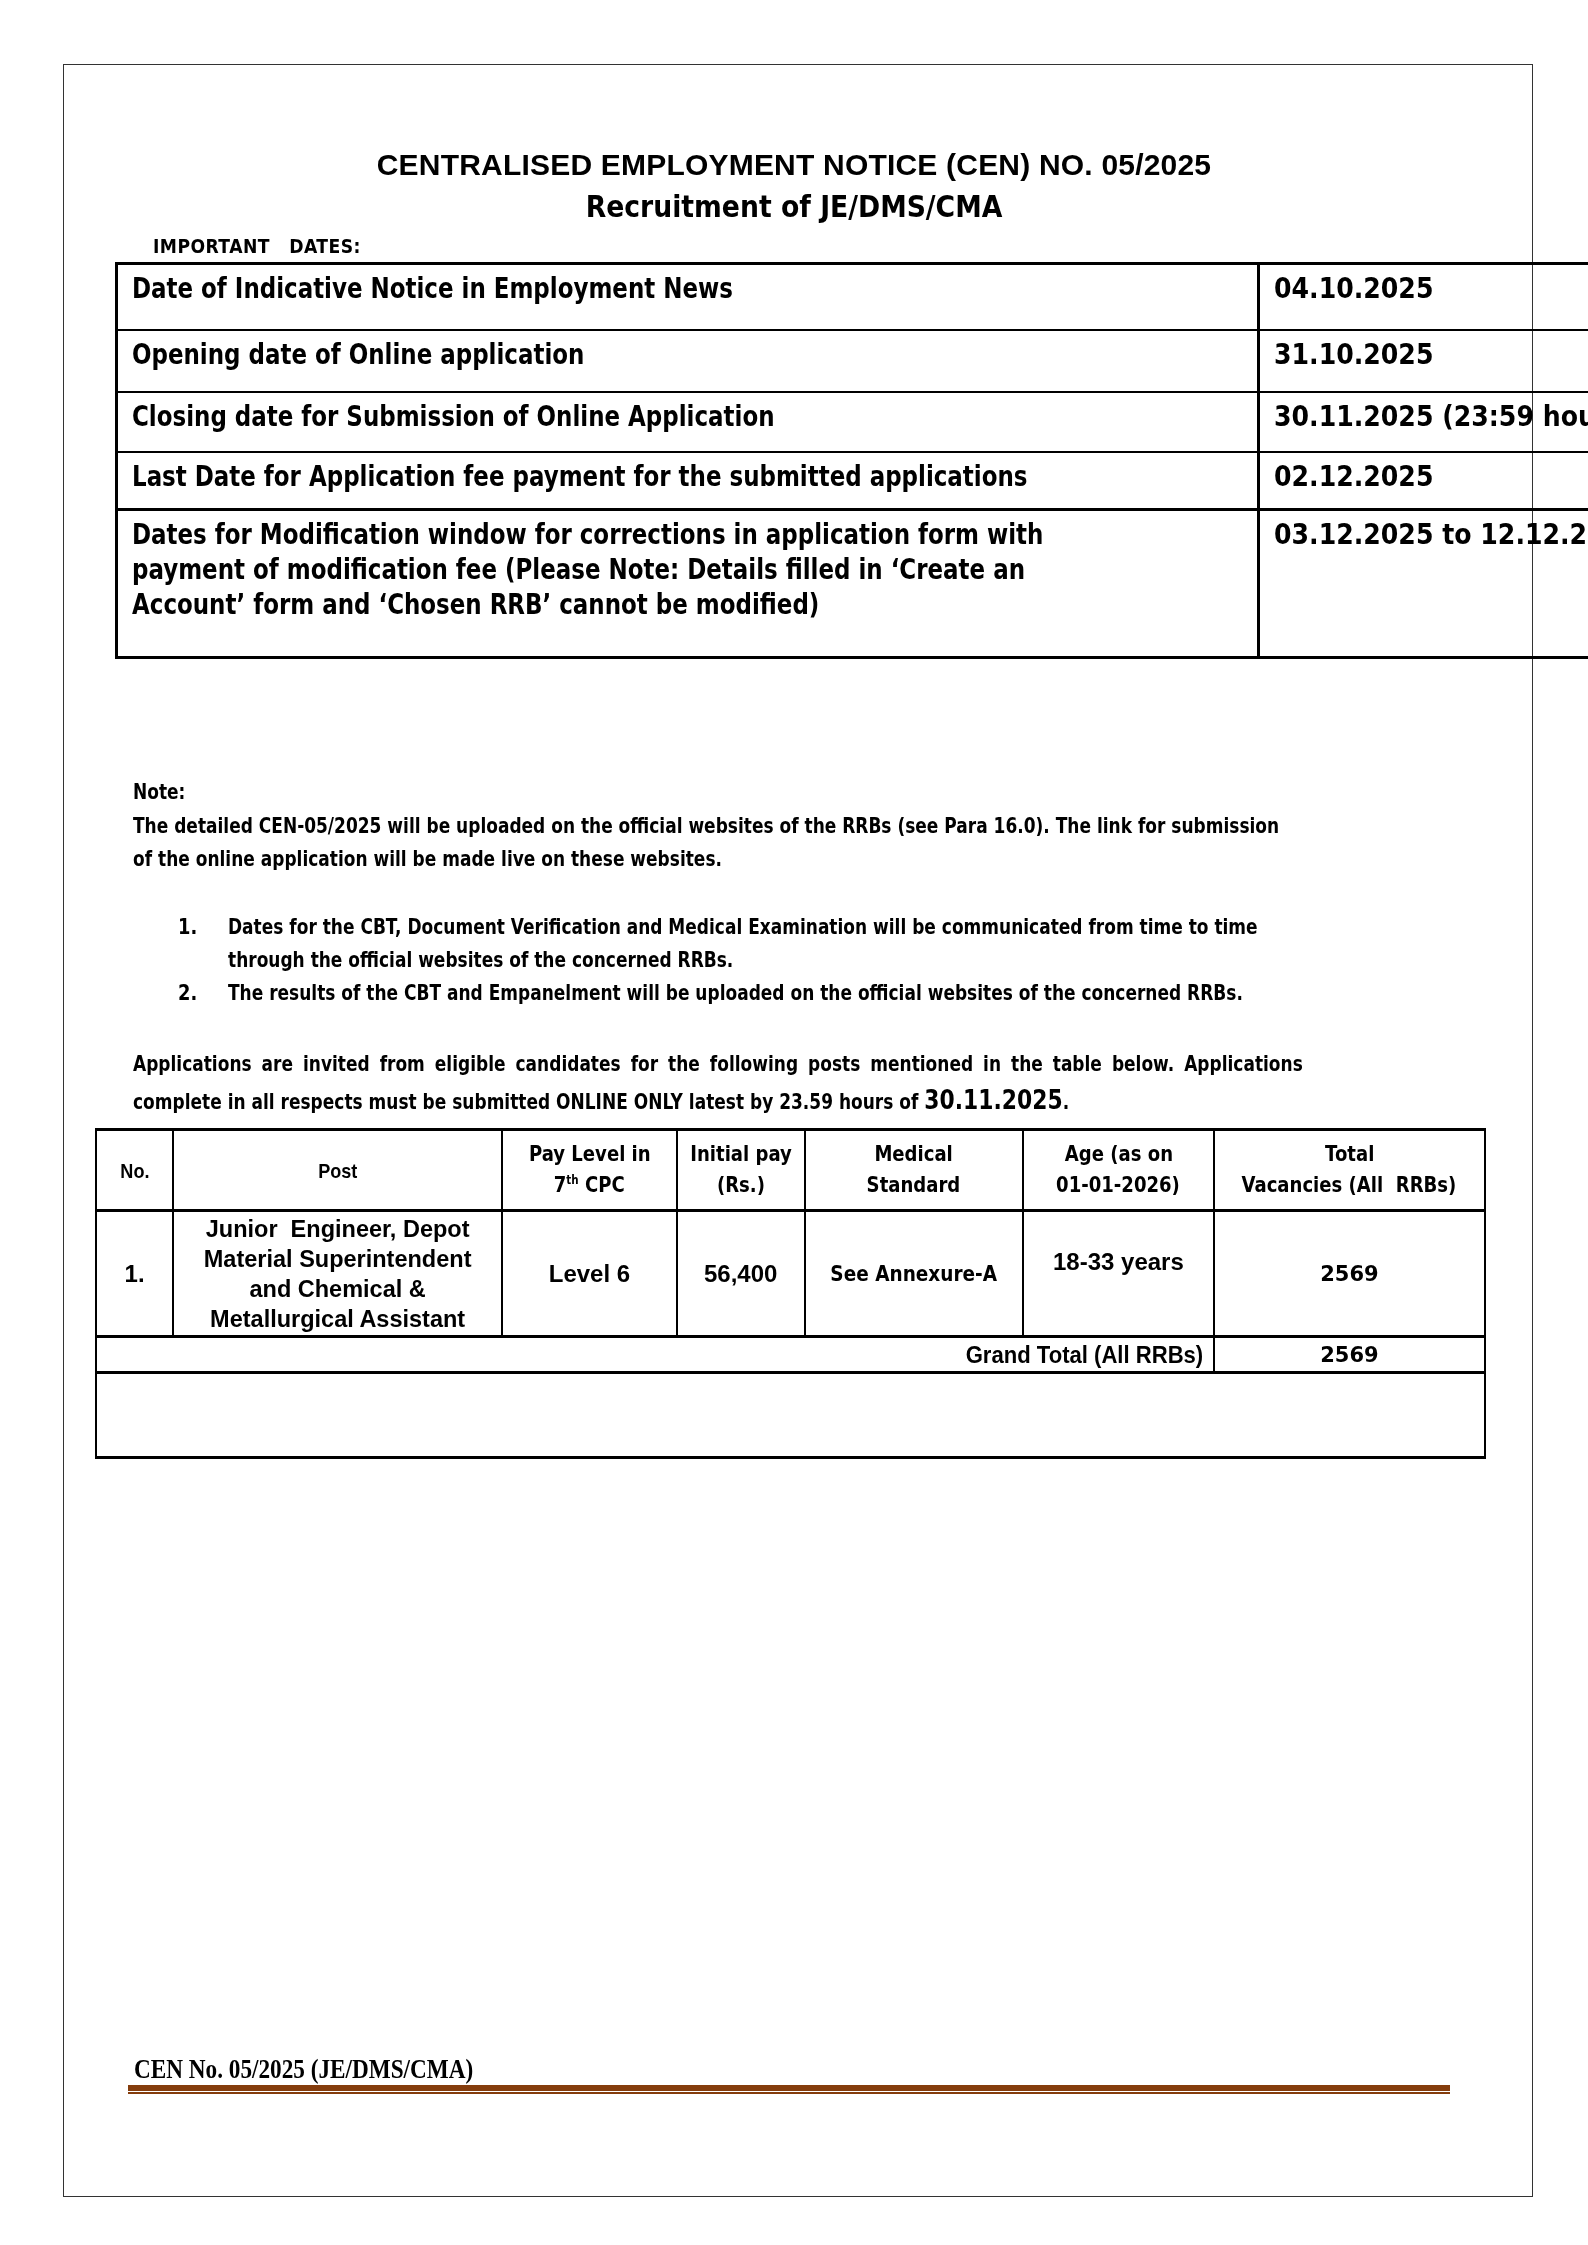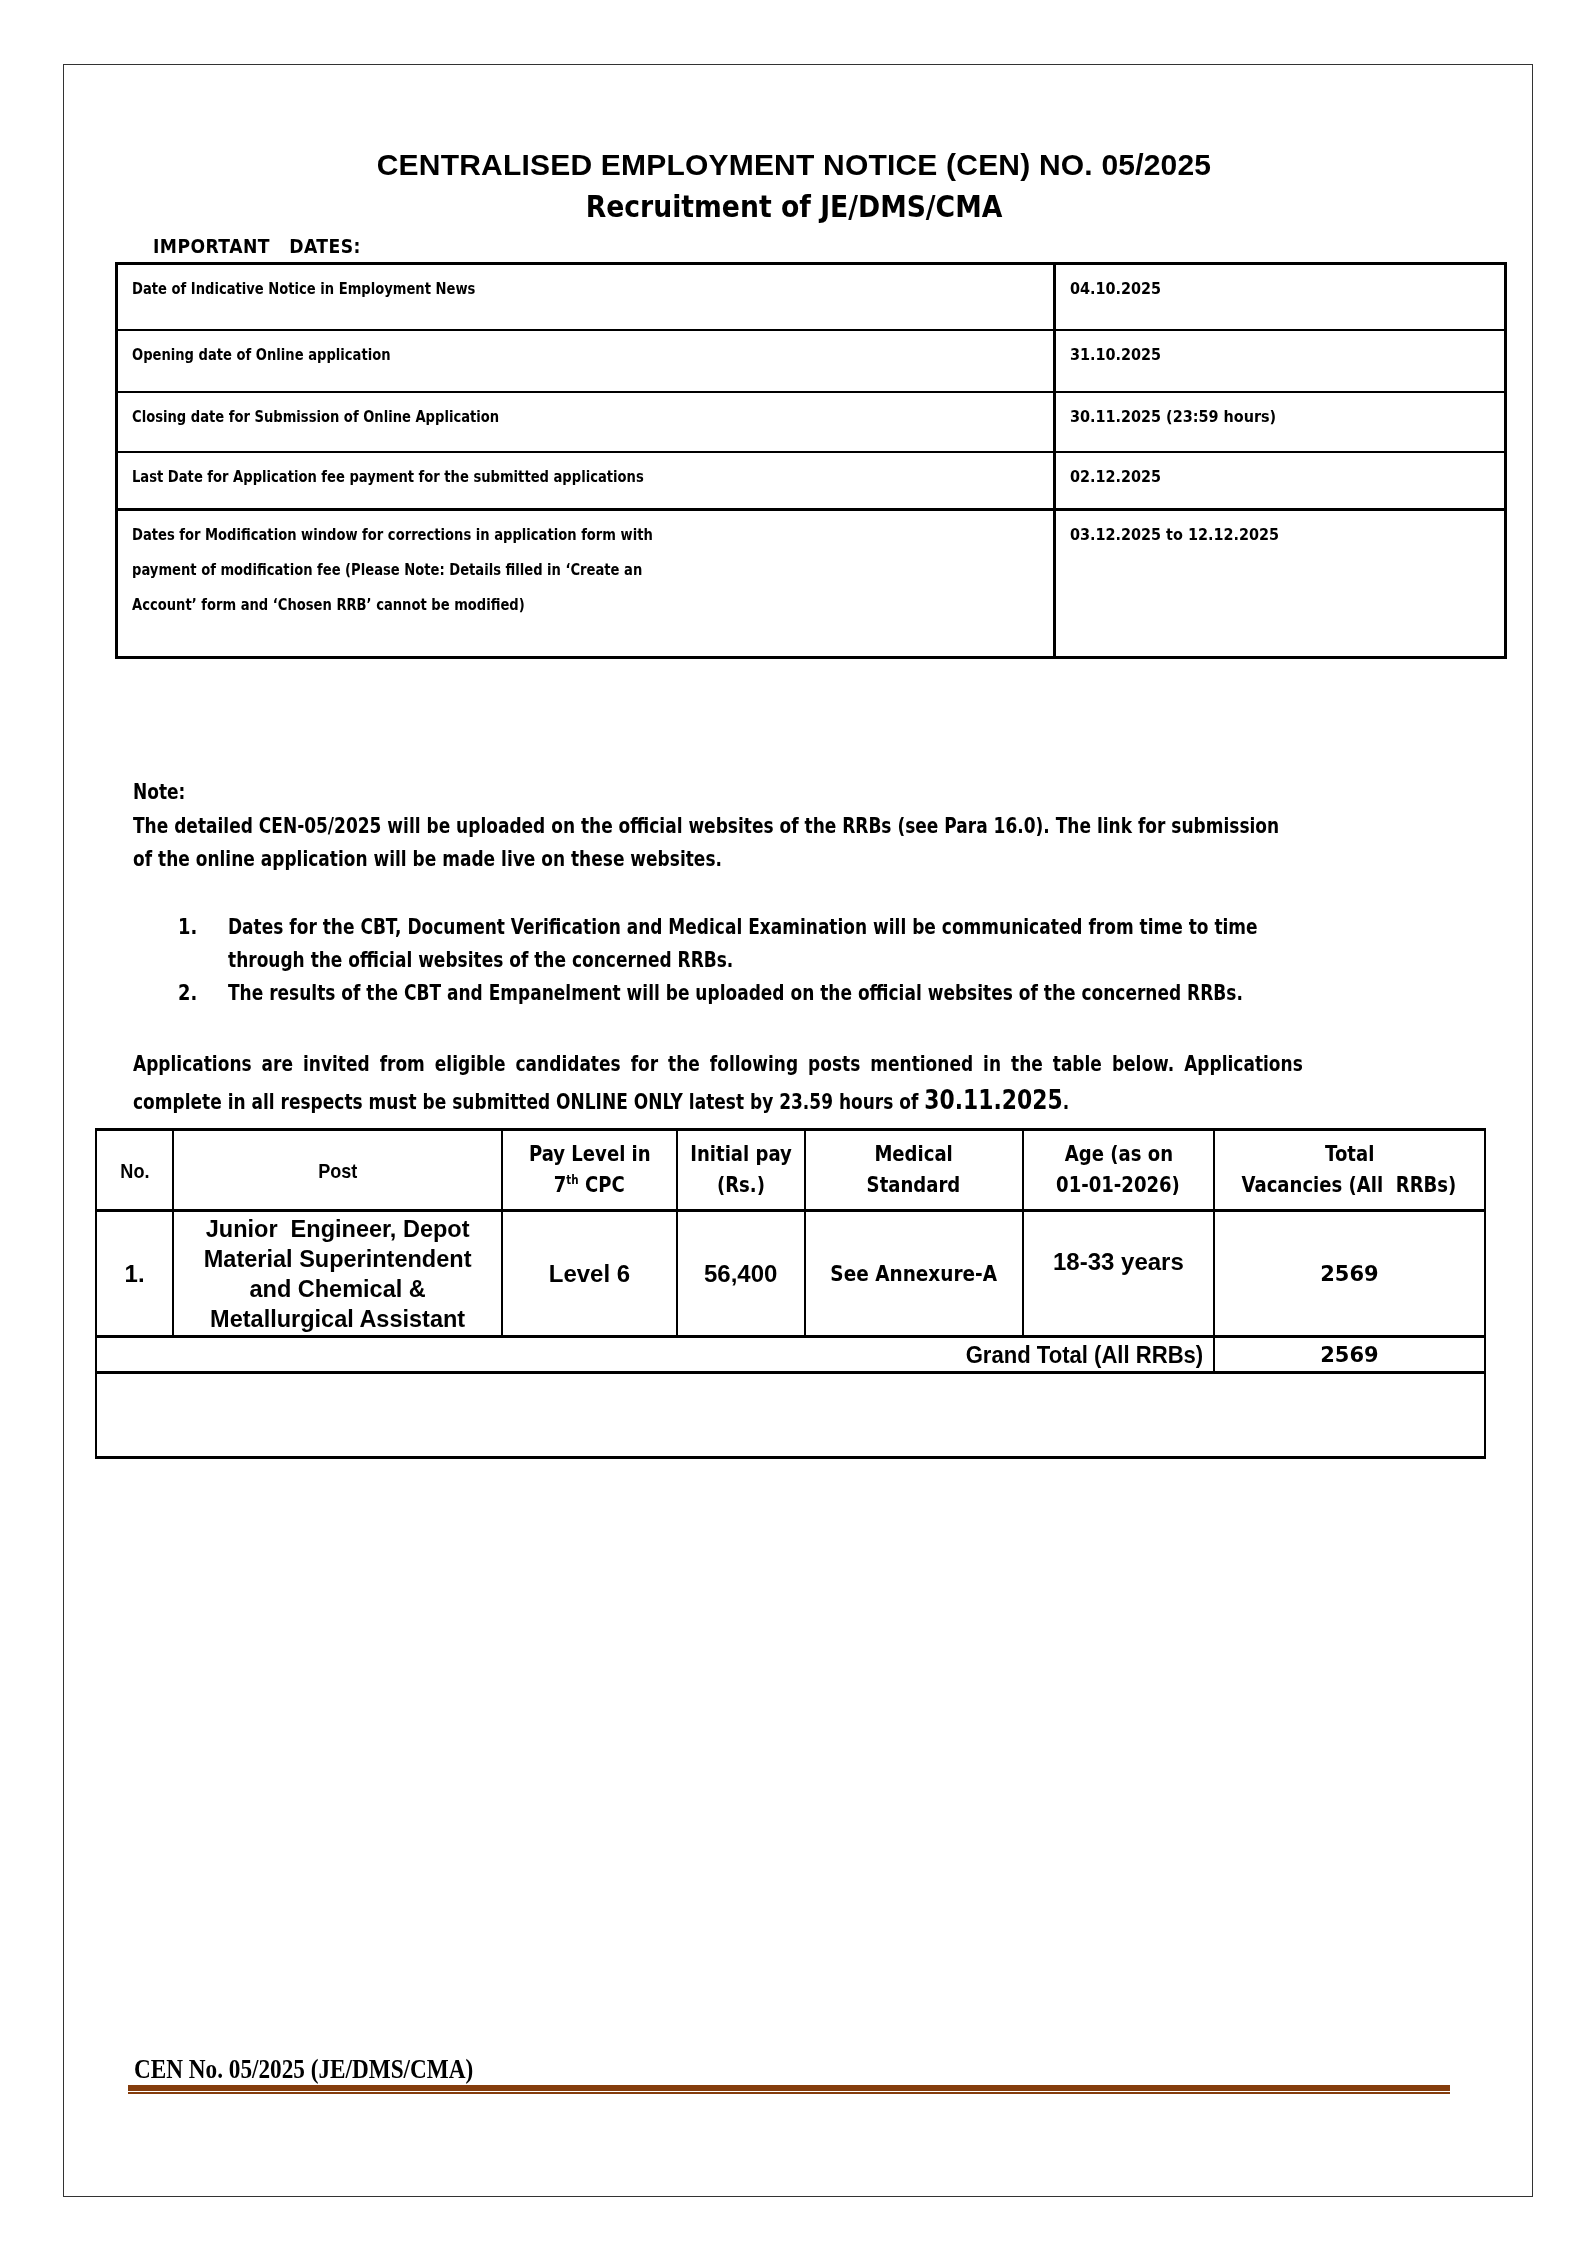--- a/index.html
+++ b/index.html
@@ -27,21 +27,21 @@
       transform: scaleX(0.86); transform-origin: left; letter-spacing: 0.5px;
     }
 
     
     .dates-table {
       position: absolute; left: 115px; top: 262px; width: 1392px;
       border-collapse: collapse; border: 3px solid #000;
     }
     .dates-table td {
       border: 2px solid #000; vertical-align: top;
-      font-family: "DejaVu Sans", sans-serif; font-weight: bold; font-size: 16px;
+      font-family: "DejaVu Sans", sans-serif; font-weight: bold; font-size: 28px;
       padding: 6px 14px 0 14px; line-height: 35px;
     }
     .dates-table td.lbl { width: 938px; border-right: 3px solid #000; }
     .dates-table td.val { padding-left: 14px; }
     .dates-table tr.r0 td { height: 66px; }
     .dates-table tr.r1 td { height: 62px; }
     .dates-table tr.r2 td { height: 60px; }
     .dates-table tr.r3 td { height: 58px; }
     .dates-table tr.r4 td { height: 148px; }
     .dates-table tr.r5 td { height: 80px; }

